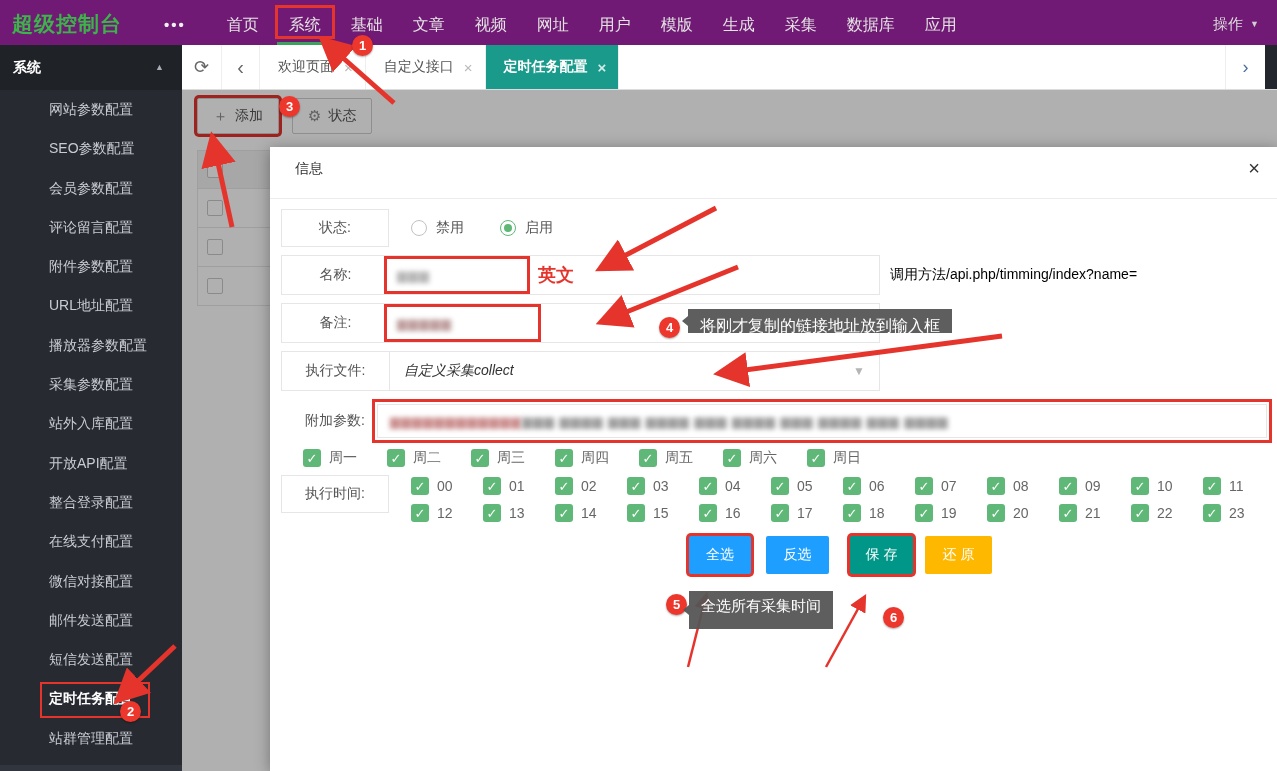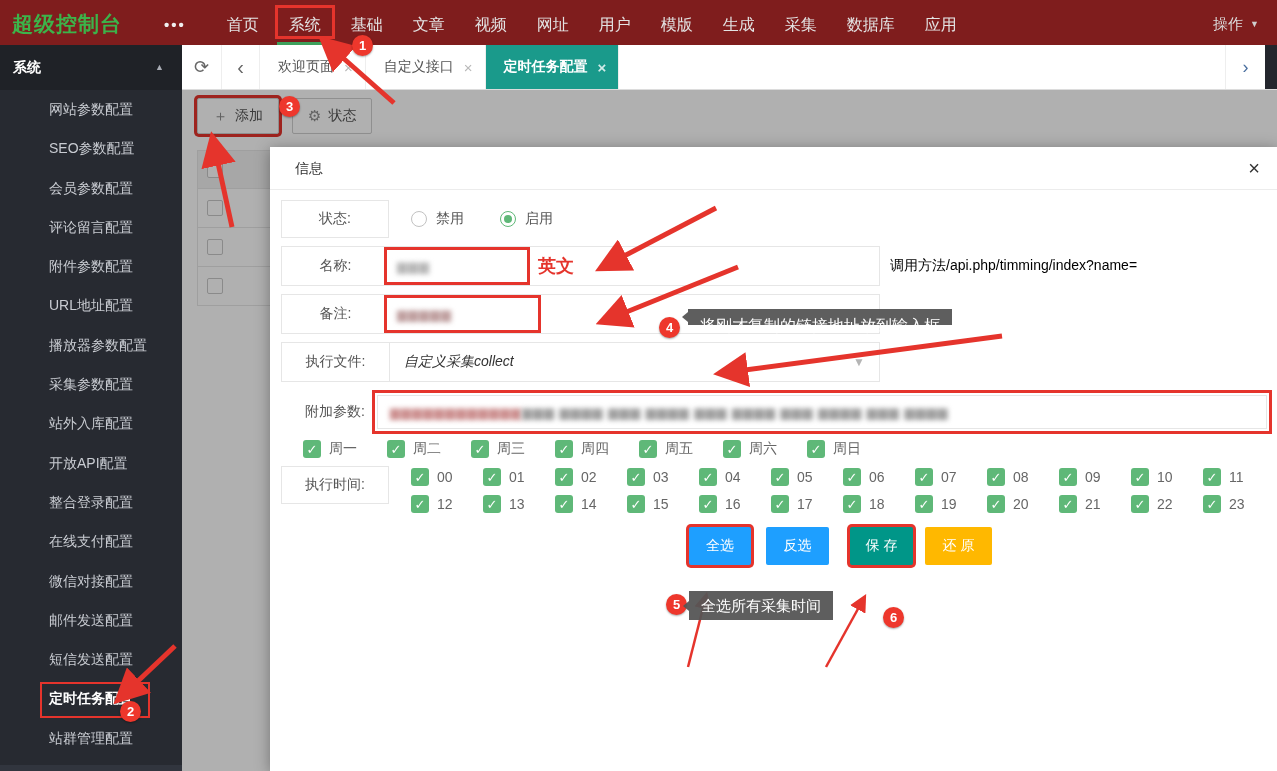--- a/index.html
+++ b/index.html
@@ -1,20 +1,20 @@
 <!DOCTYPE html>
 <html><head>
 <meta charset="utf-8">
 <style>
   * { margin:0; padding:0; box-sizing:border-box; }
   body { font-family:"Liberation Sans","DejaVu Sans",sans-serif; background:#888; }
   .stage { position:relative; width:1277px; height:771px; background:#fff; overflow:hidden; }
 
   
-  .topbar { position:absolute; left:0; top:0; width:1277px; height:48px; background:#7f1d1d; display:flex; align-items:center; z-index:20; }
+  .topbar { position:absolute; left:0; top:0; width:1277px; height:48px; background:#701a75; display:flex; align-items:center; z-index:20; }
   .logo { margin-left:12px; font-size:21px; font-weight:bold; color:#3cb44a; letter-spacing:1px; }
   .dots { margin-left:42px; color:#f0f0f0; font-size:15px; font-weight:bold; letter-spacing:2px; }
   .nav { display:flex; margin-left:26px; }
   .nav-item { padding:0 15px; line-height:45px; font-size:16px; color:#e3e3e3; position:relative; cursor:pointer; white-space:nowrap; }
   .nav-item.active::before { content:''; position:absolute; left:1px; right:1px; top:3px; bottom:8px; border:3px solid #e5342c; }
   .nav-item.active::after { content:''; position:absolute; left:3px; right:3px; bottom:0; height:5px; background:#3da05c; }
   .topbar-right { margin-left:auto; margin-right:18px; display:flex; align-items:center; color:#dcdcdc; font-size:15px; gap:7px; }
   .caret-down { font-size:9px; color:#cfcfcf; }
 
   
@@ -45,21 +45,21 @@
   .tool-btn .ticon { color:#8d8d8d; font-size:15px; }
   .tool-btn.red-frame { box-shadow:0 0 0 3px #e5342c; }
   .g-table { position:absolute; left:15px; top:60px; width:850px; }
   .g-row { height:39px; border:1px solid #e6e6e6; border-top:none; background:#fff; display:flex; align-items:center; padding-left:9px; }
   .g-row.head { border-top:1px solid #e6e6e6; background:#f2f2f2; }
   .g-cb { width:16px; height:16px; border:1px solid #c9c9c9; border-radius:2px; background:#fff; }
   .mask { position:absolute; left:182px; top:90px; width:1095px; height:681px; background:rgba(0,0,0,.31); z-index:5; }
 
   
   .modal { position:absolute; left:270px; top:147px; width:1007px; height:624px; background:#fff; z-index:10; box-shadow:0 2px 14px rgba(0,0,0,.35); }
-  .m-header { height:43px; border-bottom:1px solid #ececec; line-height:43px; padding-left:25px; font-size:14px; color:#333; position:relative; }
+  .m-header { height:52px; border-bottom:1px solid #ececec; line-height:43px; padding-left:25px; font-size:14px; color:#333; position:relative; }
   .m-close { position:absolute; right:17px; top:0; font-size:20px; color:#333; cursor:pointer; line-height:43px; }
   .m-body { padding:10px 0 0 11px; }
   .frow { display:flex; margin-bottom:8px; align-items:stretch; position:relative; }
   .flabel { width:108px; min-height:38px; display:flex; align-items:center; justify-content:center; font-size:14px; color:#555; }
   .flabel.celled { border:1px solid #e6e6e6; background:#fff; }
   .fbox { width:599px; border:1px solid #e6e6e6; display:flex; align-items:center; min-height:40px; }
   .fbox .flabel { border-right:1px solid #e6e6e6; align-self:stretch; }
   .radios { display:flex; align-items:center; gap:36px; margin-left:22px; }
   .radio { display:flex; align-items:center; gap:9px; font-size:14px; color:#555; cursor:pointer; }
   .r-circle { width:16px; height:16px; border-radius:50%; border:1px solid #c2c2c2; background:#fff; }
@@ -86,22 +86,22 @@
   .btn { height:38px; border-radius:2px; color:#fff; font-size:14px; display:flex; align-items:center; justify-content:center; cursor:pointer; white-space:nowrap; }
   .btn-blue { background:#1E9FFF; } .btn-teal { background:#009688; } .btn-orange { background:#FFB800; }
   .btn.red-frame { box-shadow:0 0 0 3px #e5342c; }
   .b1 { width:62px; } .b2 { width:63px; margin-left:15px; } .b3 { width:63px; margin-left:21px; } .b4 { width:67px; margin-left:12px; }
 
   
   .anno-svg { position:absolute; left:0; top:0; width:1277px; height:771px; z-index:50; pointer-events:none; }
   .badge { position:absolute; width:21px; height:21px; border-radius:50%; background:#ee372c; color:#fff; font-size:13px; font-weight:bold; display:flex; align-items:center; justify-content:center; z-index:51; box-shadow:0 1px 2px rgba(0,0,0,.35); }
   .tip { position:absolute; background:rgba(85,85,85,.95); color:#fff; z-index:51; white-space:nowrap; }
   .tip::before { content:''; position:absolute; left:-6px; top:50%; margin-top:-5px; border-top:5px solid transparent; border-bottom:5px solid transparent; border-right:6px solid rgba(85,85,85,.95); }
-  .tip1 { left:688px; top:309px; height:16px; line-height:34px; padding:0 12px; font-size:16px; }
-  .tip2 { left:689px; top:591px; height:29px; line-height:29px; padding:0 12px; font-size:15px;text-align:right; }
+  .tip1 { left:688px; top:309px; height:24px; line-height:34px; padding:0 12px; font-size:16px; }
+  .tip2 { left:689px; top:591px; height:38px; line-height:29px; padding:0 12px; font-size:15px;text-align:right; }
 </style>
 </head>
 <body>
 
 <div class="stage">
 
   <div class="topbar">
     <div class="logo">超级控制台</div>
     <div class="dots">•••</div>
     <div class="nav">

